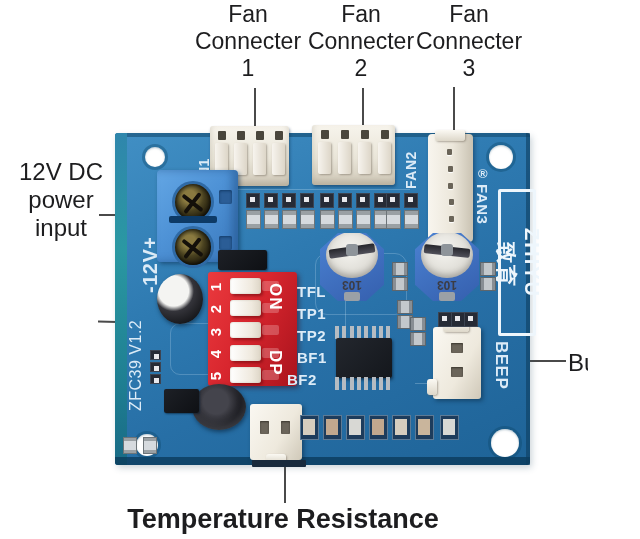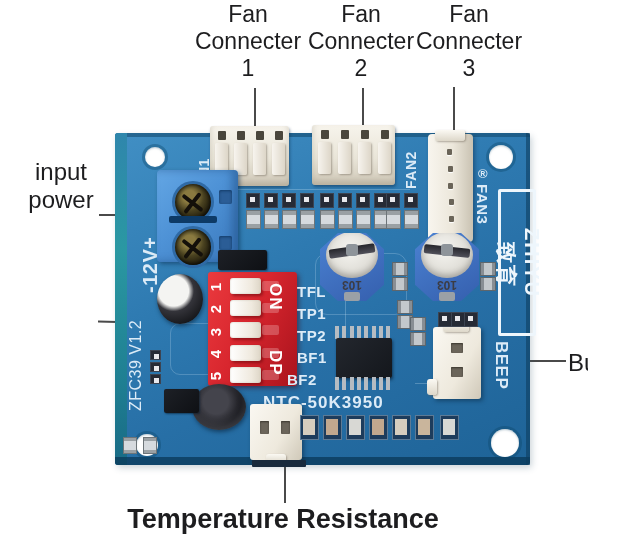--- a/index.html
+++ b/index.html
@@ -112,22 +112,23 @@
     <div>Fan</div>
     <div>Connecter</div>
     <div>2</div>
   </div>
   <div class="ann" style="left:394px;top:1px;width:150px;">
     <div>Fan</div>
     <div>Connecter</div>
     <div>3</div>
   </div>
   <div class="ann side" style="left:0px;top:158px;width:122px;line-height:28px;">
+    <div>12V DC</div>
+    <div>power</div>
     <div>input</div>
-    <div>power</div>
   </div>
   <div class="ann side" style="left:568px;top:347px;width:72px;">
     <div>Buzzle</div>
   </div>
   <div class="ann big" style="left:118px;top:504px;width:330px;">
     <div>Temperature Resistance</div>
   </div>
 
   <div class="ln" style="left:254px;top:88px;width:2px;height:54px;"></div>
   <div class="ln" style="left:362px;top:88px;width:2px;height:55px;"></div>
@@ -247,21 +248,20 @@
       </div>
       <div class="potmark">103</div>
       <div class="pottab"></div>
     </div>
 
     <div class="cap" style="left:42px;top:141px;width:46px;height:50px;background:radial-gradient(circle at 36% 34%,#f4f4f2 0 34%,#34343a 46%,#101114 85%);box-shadow:1px 2px 4px rgba(5,25,45,.55);"></div>
     <div class="cap" style="left:77px;top:251px;width:54px;height:46px;background:radial-gradient(circle at 44% 38%,#44444c 0 30%,#1b1b20 60%,#0c0c10 95%);box-shadow:inset 0 -5px 9px rgba(200,205,215,.22), 1px 2px 4px rgba(5,25,45,.55);"></div>
     <div class="tr" style="left:103px;top:117px;width:49px;height:20px;"></div>
     <div class="tr" style="left:49px;top:256px;width:35px;height:24px;"></div>
 
-    <div class="silk" style="left:148px;top:260px;font-size:17px;letter-spacing:1px;">NTC-50K3950</div>
     <div class="jst2" style="left:135px;top:271px;width:52px;height:56px;">
       <div class="slot2" style="left:10px;top:17px;width:9px;height:13px;"></div>
       <div class="slot2" style="left:31px;top:17px;width:9px;height:13px;"></div>
       <div class="latch" style="left:16px;top:50px;width:20px;height:9px;"></div>
       <div style="position:absolute;left:2px;top:56px;width:54px;height:7px;background:#17293c;border-radius:1px;"></div>
     </div>
 
     <div class="jst2" style="left:318px;top:194px;width:48px;height:72px;">
       <div class="latch" style="left:10px;top:-5px;width:26px;height:10px;"></div>
       <div class="slot2" style="left:18px;top:16px;width:12px;height:10px;"></div>

